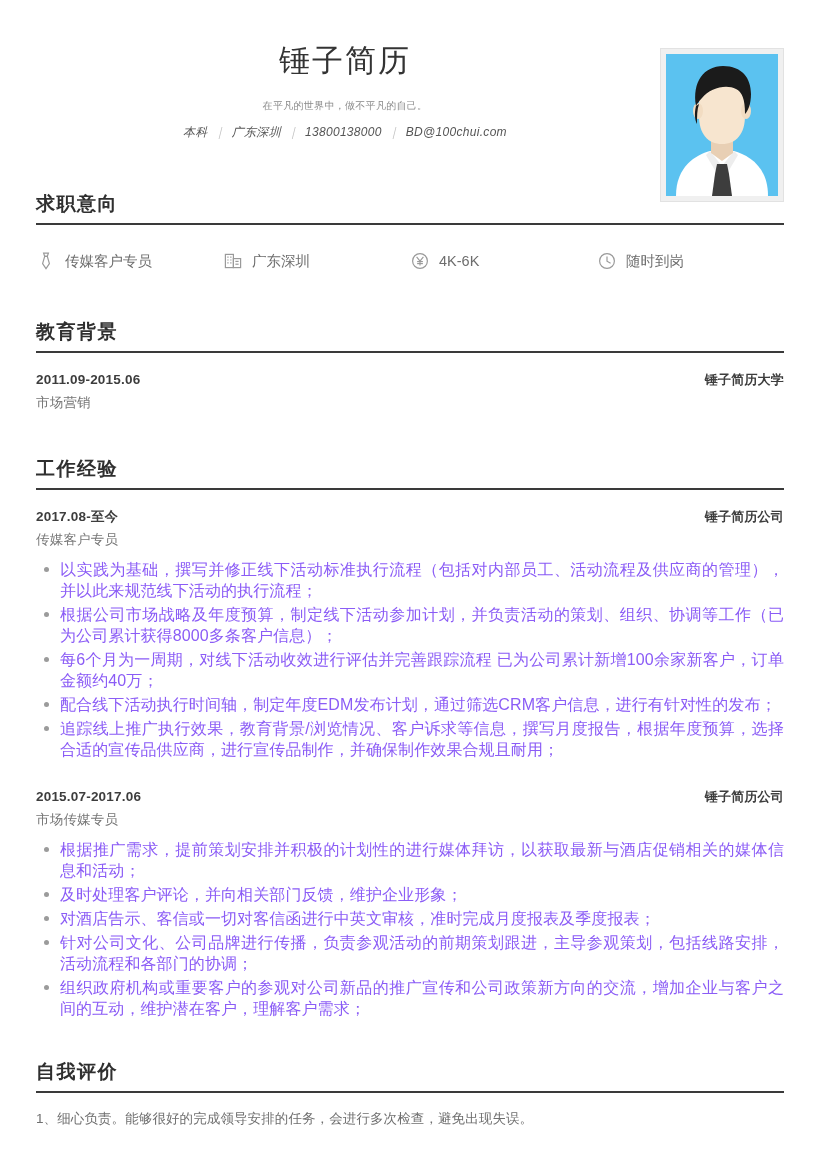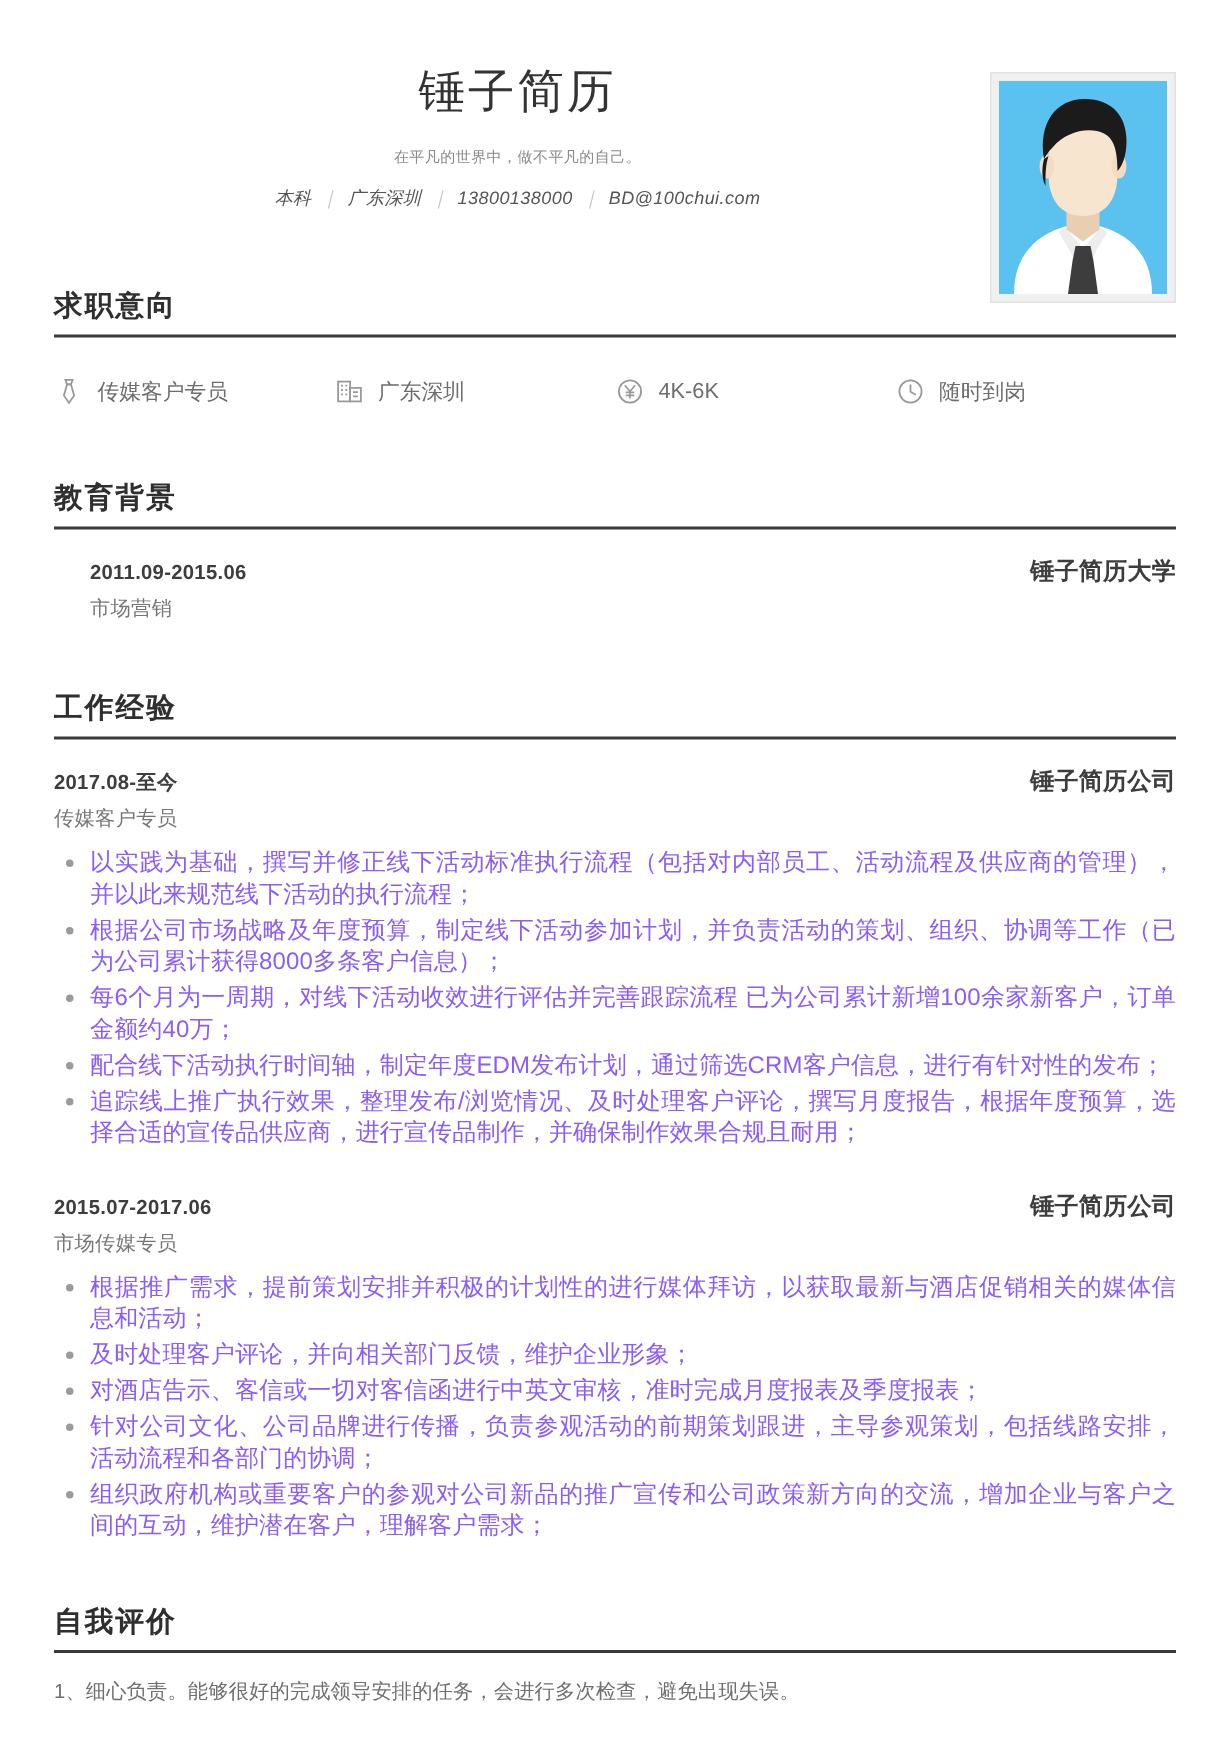--- a/index.html
+++ b/index.html
@@ -125,21 +125,21 @@
     justify-content: space-between;
     align-items: baseline;
   }
   .entry-date {
     font-size: 13.5px;
     font-weight: bold;
     color: #3d3d3d;
     letter-spacing: 0.2px;
   }
   .entry-org {
-    font-size: 16px;
+    font-size: 13px;
     font-weight: bold;
     color: #3d3d3d;
     letter-spacing: 0.2px;
   }
   .entry-sub {
     font-size: 13.5px;
     color: #767676;
     margin-top: 5px;
     letter-spacing: 0.2px;
   }
@@ -282,21 +282,21 @@
         </span>
         <span>随时到岗</span>
       </div>
 
     </div>
   </div>
 
   <div class="section" style="margin-top:44px;">
     <h2 class="section-title">教育背景</h2>
     <hr class="section-rule">
-    <div class="entry" style="margin-top:18px;margin-left:24px;">
+    <div class="entry" style="margin-top:18px;">
       <div class="entry-row">
         <span class="entry-date">2011.09-2015.06</span>
         <span class="entry-org">锤子简历大学</span>
       </div>
       <div class="entry-sub">市场营销</div>
     </div>
   </div>
 
   <div class="section" style="margin-top:44px;">
     <h2 class="section-title">工作经验</h2>
@@ -306,21 +306,21 @@
       <div class="entry-row">
         <span class="entry-date">2017.08-至今</span>
         <span class="entry-org">锤子简历公司</span>
       </div>
       <div class="entry-sub">传媒客户专员</div>
       <ul class="bullets">
         <li>以实践为基础，撰写并修正线下活动标准执行流程（包括对内部员工、活动流程及供应商的管理），并以此来规范线下活动的执行流程；</li>
         <li>根据公司市场战略及年度预算，制定线下活动参加计划，并负责活动的策划、组织、协调等工作（已为公司累计获得8000多条客户信息）；</li>
         <li>每6个月为一周期，对线下活动收效进行评估并完善跟踪流程 已为公司累计新增100余家新客户，订单金额约40万；</li>
         <li>配合线下活动执行时间轴，制定年度EDM发布计划，通过筛选CRM客户信息，进行有针对性的发布；</li>
-        <li>追踪线上推广执行效果，整理发布/浏览情况、及时处理客户评论，撰写月度报告，根据年度预算，选择合适的宣传品供应商，进行宣传品制作，并确保制作效果合规且耐用；</li>
+        <li>追踪线上推广执行效果，教育背景/浏览情况、客户诉求等信息，撰写月度报告，根据年度预算，选择合适的宣传品供应商，进行宣传品制作，并确保制作效果合规且耐用；</li>
       </ul>
     </div>
 
     <div class="entry work-entry">
       <div class="entry-row">
         <span class="entry-date">2015.07-2017.06</span>
         <span class="entry-org">锤子简历公司</span>
       </div>
       <div class="entry-sub">市场传媒专员</div>
       <ul class="bullets">

